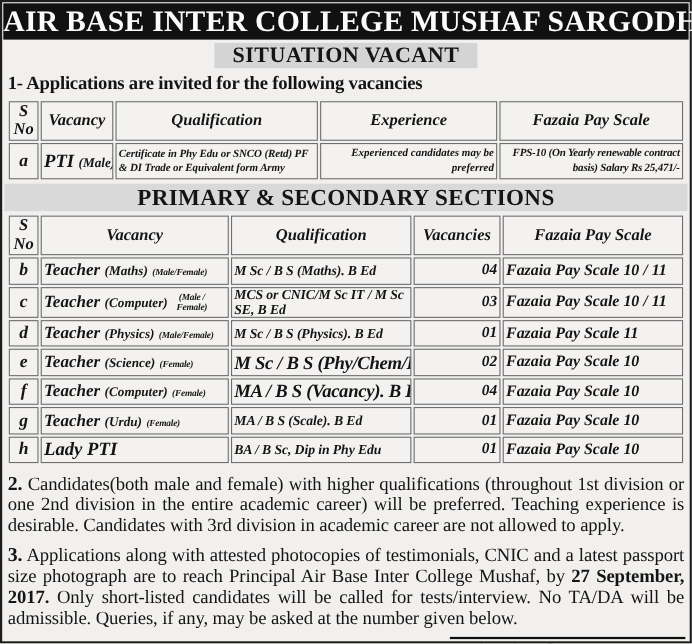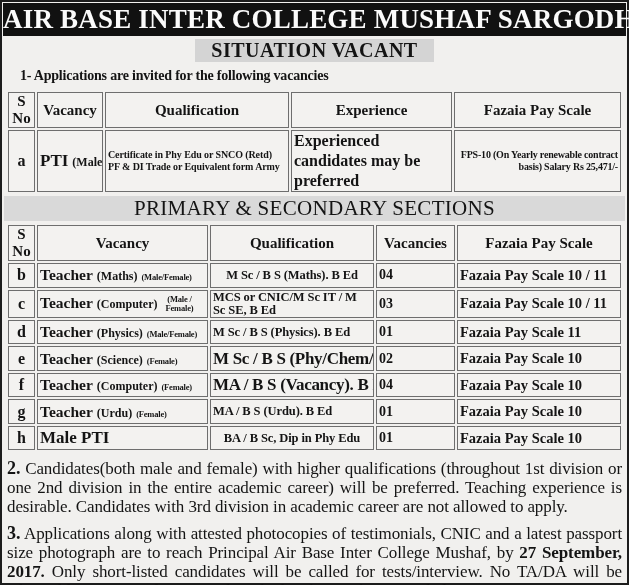--- a/index.html
+++ b/index.html
@@ -35,32 +35,33 @@
     display:inline-block;
     background:#d4d4d4;
     font-weight:bold;
     font-size:20px;
     line-height:23px;
     padding:0 16px;
     letter-spacing:0.5px;
   }
   .intro{
     font-weight:bold;
-    font-size:14px;
+    font-size:17px;
     line-height:26px;
-    padding:0 0 1px 18px;
+    padding:0 0 1px 5px;
     letter-spacing:-0.2px;
   }
   
   table.t{
     border-collapse:separate;
     border-spacing:2px;
     table-layout:fixed;
     width:528px;
     margin:0 auto;
+    font-style:italic;
   }
   table.t th, table.t td{
     border:1.5px solid #6e6e6e;
     padding:0 2px;
     overflow:hidden;
     background:#f3f2f0;
   }
   table.t th{
     font-weight:bold;
     text-align:center;
@@ -77,38 +78,38 @@
   td.vac{font-weight:bold;white-space:nowrap;}
   .vmain{font-size:15.5px;}
   .vsub{font-size:12px;}
   .vnote{font-size:8.5px;letter-spacing:-0.2px;}
   .vnote.stack{display:inline-block;width:36px;white-space:normal;line-height:1.05;vertical-align:middle;text-align:center;}
   td.qual1{
     font-weight:bold;font-size:10px;line-height:1.2;
     letter-spacing:-0.1px;padding:0 3px;margin-left:26px;
   }
   td.exp{
-    font-weight:bold;font-size:16px;line-height:1.25;
-    text-align:left;padding:0 12px;
+    font-weight:bold;font-size:10px;line-height:1.25;
+    text-align:right;padding:0 12px;
   }
   td.pay1{
     font-weight:bold;font-size:10px;line-height:1.25;
     text-align:right;letter-spacing:-0.2px;
   }
   td.qual2{font-weight:bold;font-size:12.5px;letter-spacing:-0.1px;white-space:nowrap;padding:0 3px;}
   td.qual2.wrap{white-space:normal;line-height:1.05;}
   td.qual2.small{font-size:17px;letter-spacing:-0.3px;margin-left:28px;}
-  td.qual2.center{text-align:center;white-space:nowrap;}
-  td.vacn{font-weight:bold;font-size:14px;text-align:left;}
+  td.qual2.center{text-align:left;white-space:nowrap;}
+  td.vacn{font-weight:bold;font-size:14px;text-align:right;}
   td.pay2{font-weight:bold;font-size:14.5px;white-space:nowrap;}
   .band{
     margin:2px 2px;
     background:#d9d9d9;
     text-align:center;
-    font-weight:normal;
+    font-weight:bold;
     font-size:21px;
     height:25px;
     line-height:25px;
     letter-spacing:0.3px;
   }
   .para{
     margin:7px 5px 0 5px;
     font-size:17px;
     line-height:1.11;
     text-align:justify;
@@ -246,29 +247,29 @@
       <td class="pay2">Fazaia Pay Scale 10</td>
     </tr>
 
     <tr>
       <td class="sno">g</td>
       <td class="vac">
         <span class="vmain">Teacher</span>
         <span class="vsub">(Urdu)</span>
         <span class="vnote">(Female)</span>
       </td>
-      <td class="qual2">MA / B S (Urdu). B Ed</td>
+      <td class="qual2">MA / B S (Scale). B Ed</td>
       <td class="vacn">01</td>
       <td class="pay2">Fazaia Pay Scale 10</td>
     </tr>
 
     <tr>
       <td class="sno">h</td>
       <td class="vac">
-        <span class="vmain" style="font-size:17px;">Male PTI</span>
+        <span class="vmain" style="font-size:17px;">Lady PTI</span>
       </td>
       <td class="qual2 center">BA / B Sc, Dip in Phy Edu</td>
       <td class="vacn">01</td>
       <td class="pay2">Fazaia Pay Scale 10</td>
     </tr>
   </tbody>
     </table>
 
   <p class="para"><b class="pfx">2.</b><span> Candidates(both male and female) with higher qualifications (throughout 1st division or one 2nd division in the entire academic career) will be preferred. Teaching experience is desirable. Candidates with 3rd division in academic career are not allowed to apply.</span></p>
 

